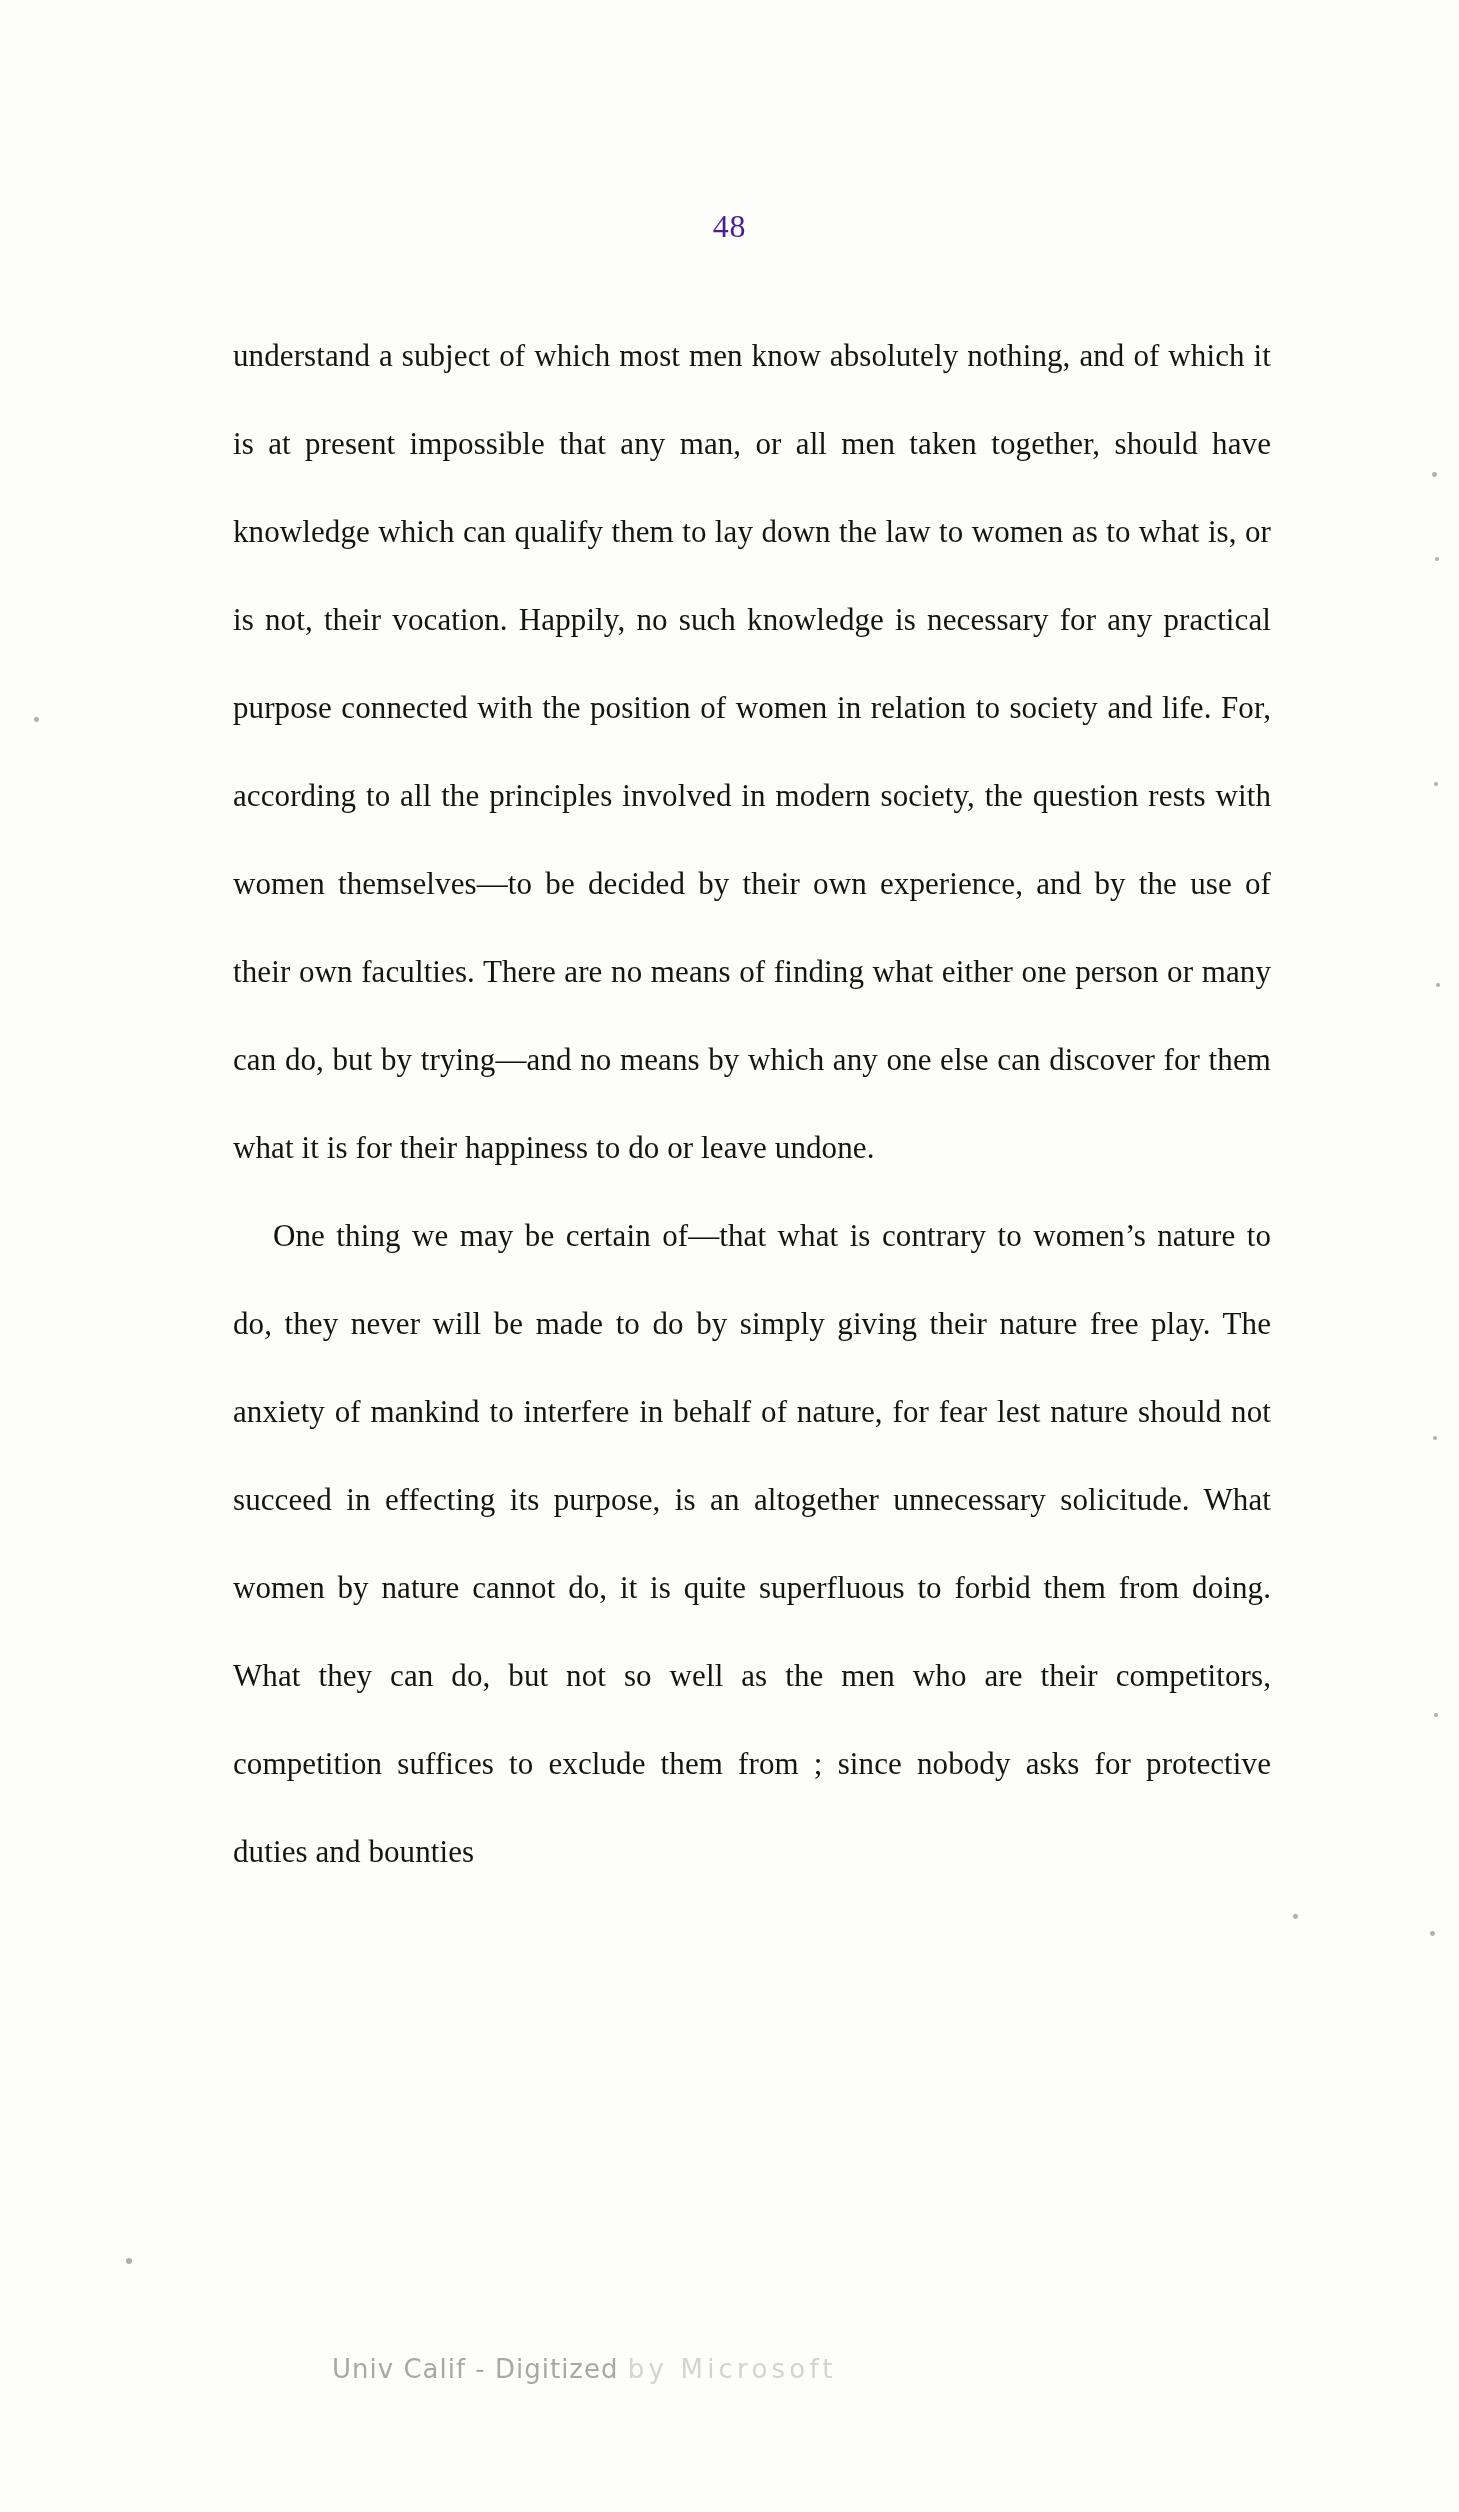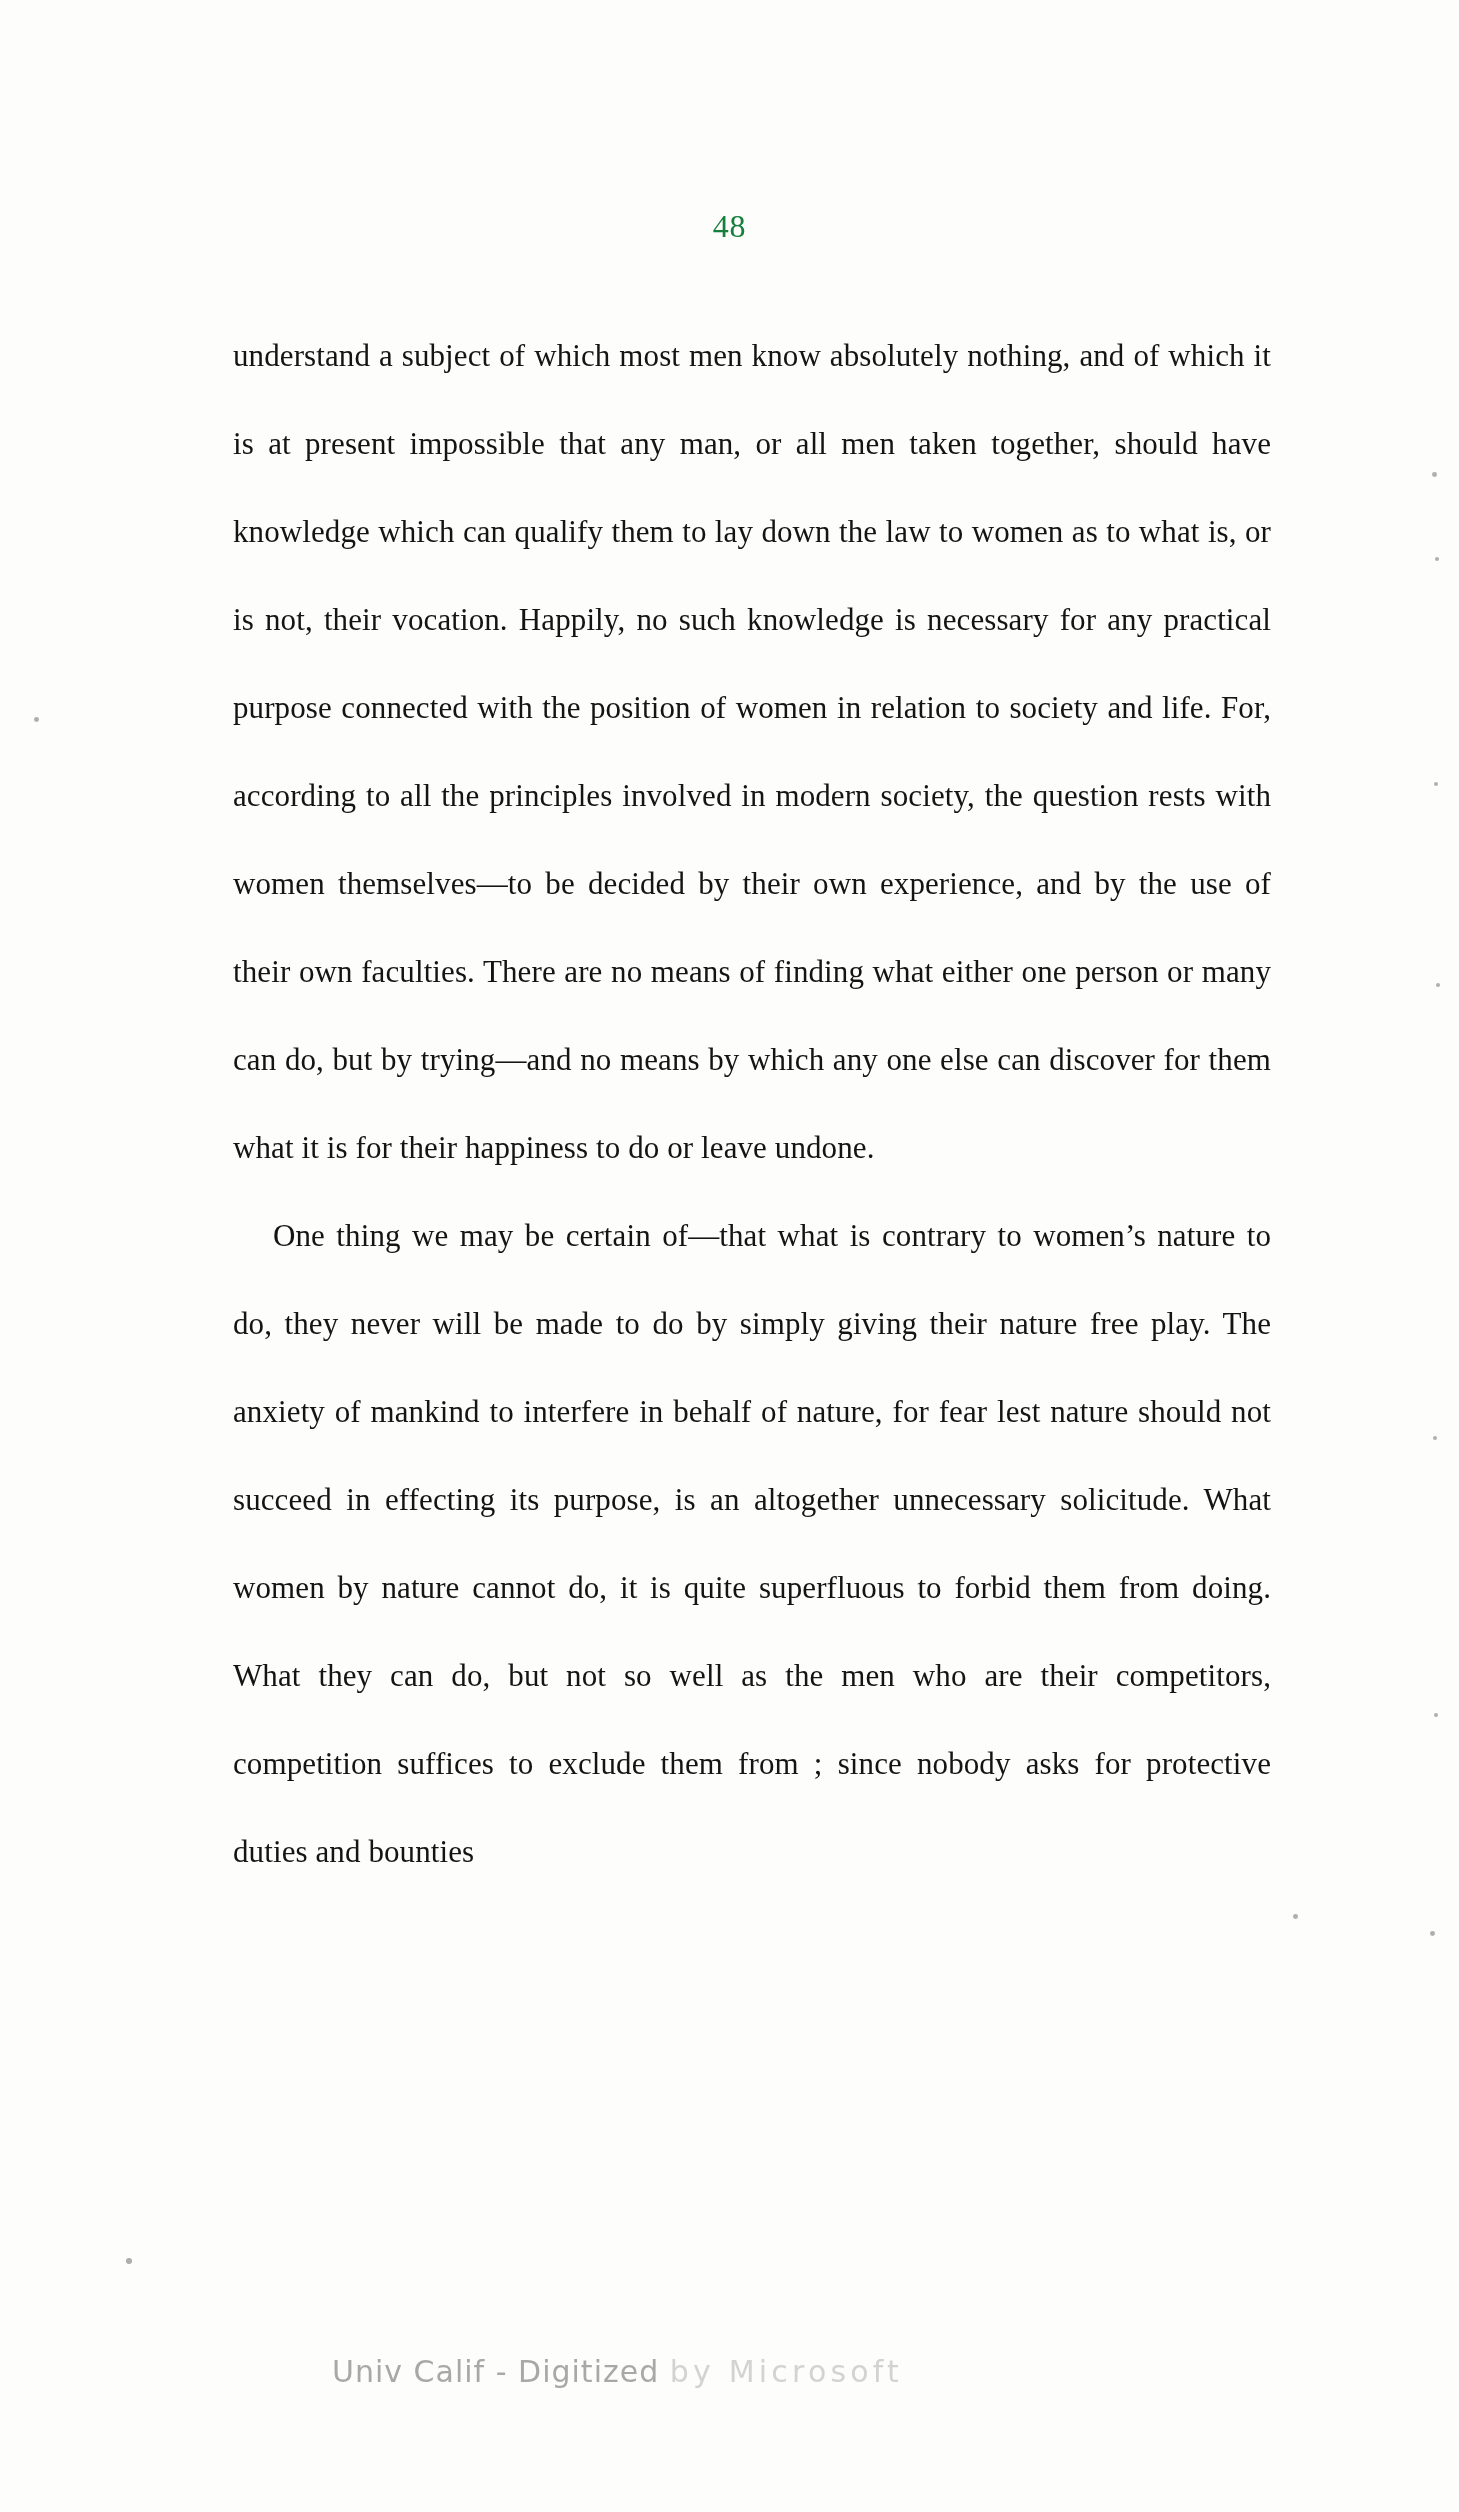--- a/index.html
+++ b/index.html
@@ -23,21 +23,21 @@
     background: #fdfdfb;
   }
   .page-number {
     position: absolute;
     top: 208px;
     left: 0;
     width: 1459px;
     text-align: center;
     font-size: 32px;
     letter-spacing: 0.7px;
-    color: #15803d;
+    color: #4c1d95;
   }
   .text-column {
     position: absolute;
     top: 312px;
     left: 233px;
     width: 1038px;
   }
   .para {
     margin: 0;
     font-size: 31px;
@@ -60,21 +60,21 @@
     background: #6f6f6f;
     opacity: 0.55;
     border-radius: 50%;
   }
   .footer-stamp {
     position: absolute;
     left: 332px;
     top: 2354px;
     width: 817px;
     font-family: "DejaVu Sans", sans-serif;
-    font-size: 30px;
+    font-size: 26px;
     letter-spacing: 1px;
     color: #9a9a9a;
     opacity: 0.85;
     white-space: nowrap;
   }
   .footer-stamp .faded {
     color: #cccccc;
     letter-spacing: 4.2px;
   }
 </style>

